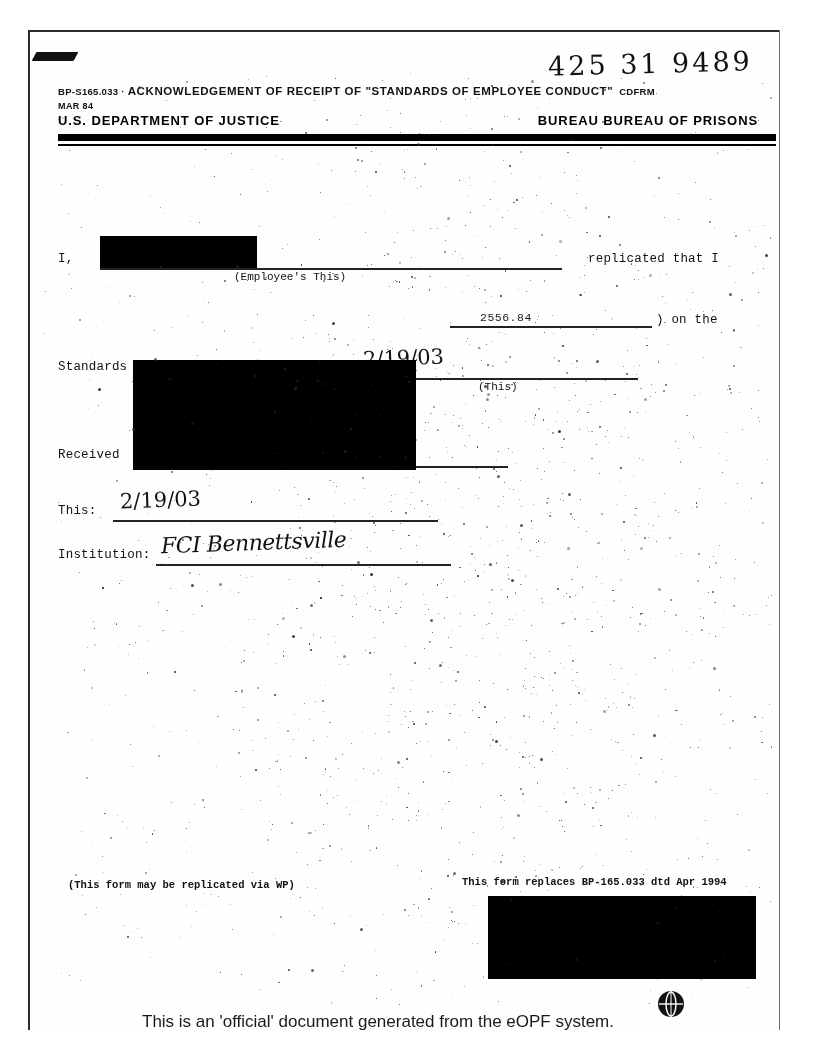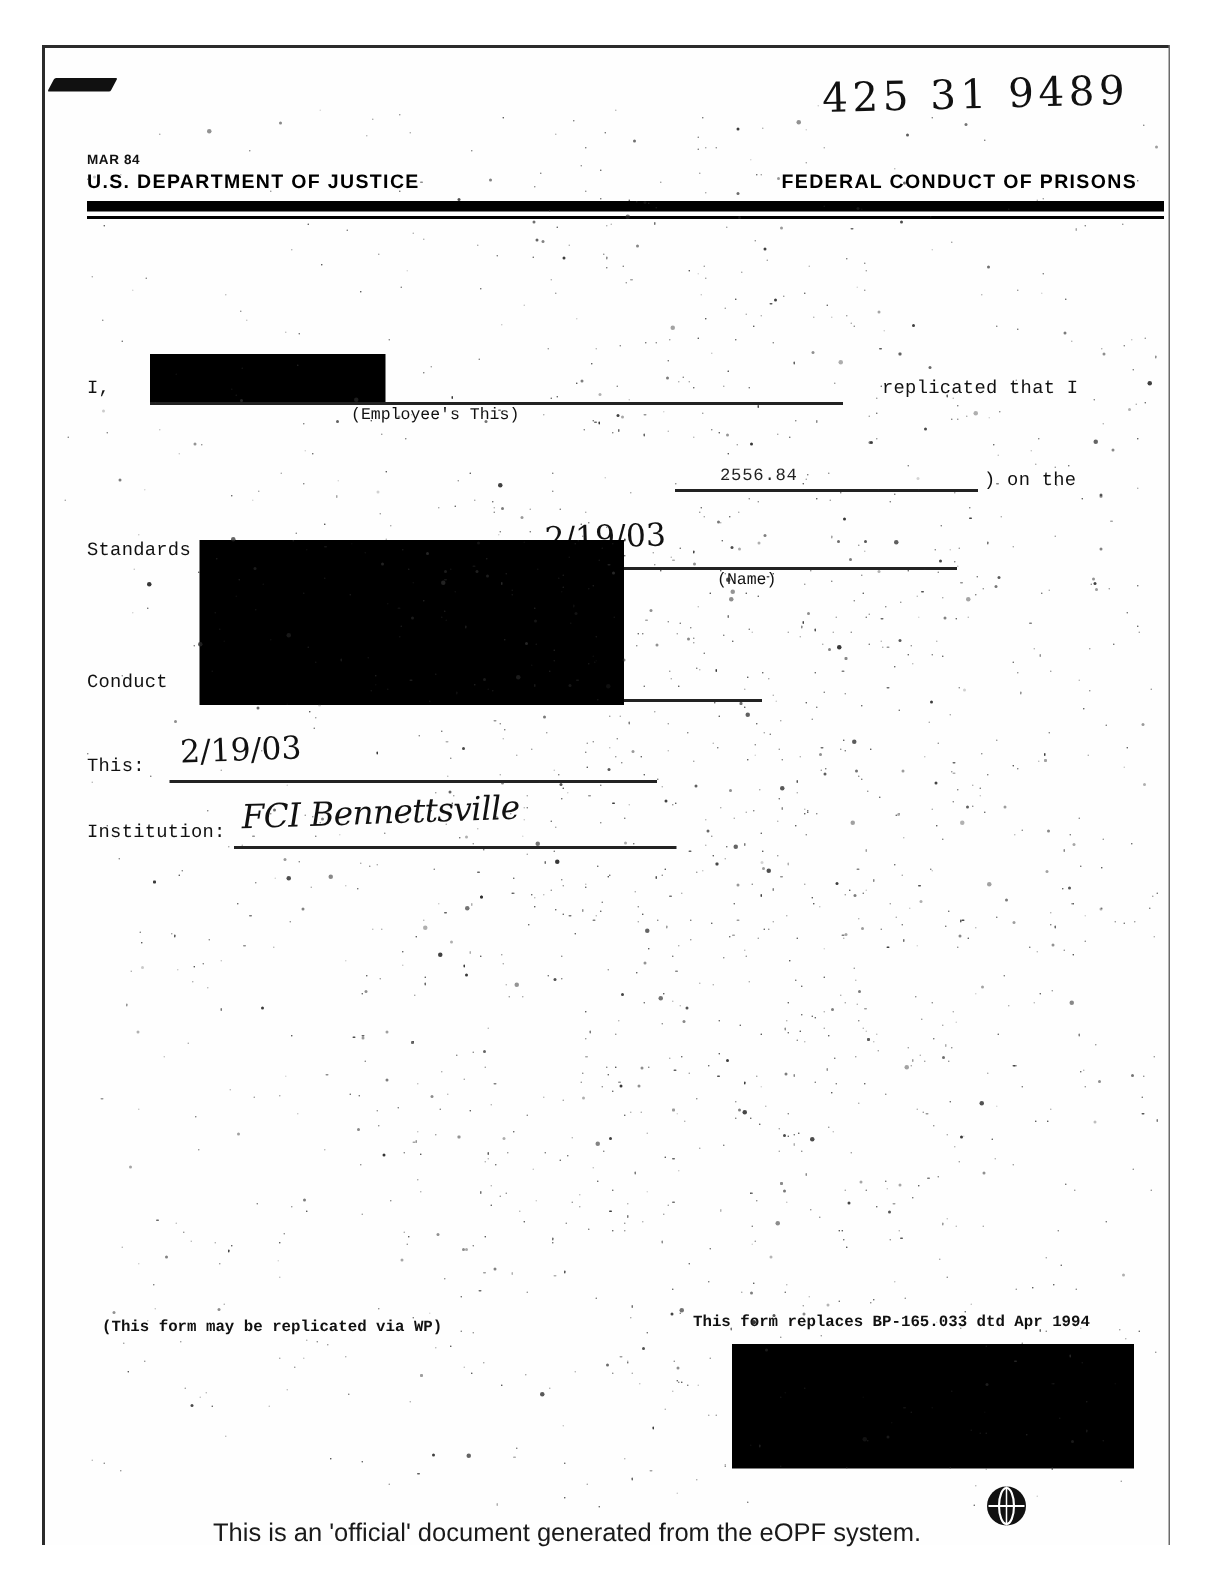--- a/index.html
+++ b/index.html
@@ -230,42 +230,45 @@
 
 <div id="scan-page">
 
   <div class="edge-left"></div>
   <div class="edge-top"></div>
   <div class="edge-right"></div>
   <div class="corner-blob"></div>
 
   <div id="top-number">425 31 9489</div>
 
+  <div class="hdr-line1">
+    <span class="small">BP-S165.033</span><span class="small">&nbsp;·&nbsp;</span><span>ACKNOWLEDGEMENT OF RECEIPT OF "STANDARDS OF EMPLOYEE CONDUCT"</span><span class="small">&nbsp;&nbsp;</span><span class="small">CDFRM</span>
+  </div>
   <div class="hdr-mar">MAR 84</div>
   <div class="hdr-line2-left">U.S. DEPARTMENT OF JUSTICE</div>
-  <div class="hdr-line2-right">FEDERAL CONDUCT OF PRISONS</div>
+  <div class="hdr-line2-right">BUREAU BUREAU OF PRISONS</div>
   <div class="hdr-rule"></div>
   <div class="hdr-rule2"></div>
 
   <div class="body-text" style="left:30px; top:222px;">I,</div>
   <div class="ruleline" style="left:72px; top:238px; width:462px;"></div>
   <div class="redaction" style="left:72px; top:206px; width:157px; height:32px;"></div>
   <div class="small-label" style="left:206px; top:241px;">(Employee's This)</div>
   <div class="body-text" style="left:560px; top:222px;">replicated that I</div>
 
   <div class="ruleline" style="left:422px; top:296px; width:202px;"></div>
   <div class="ps-number" style="left:452px; top:281px;">2556.84</div>
   <div class="body-text" style="left:628px; top:283px;">) on the</div>
 
   <div class="body-text" style="left:30px; top:330px;">Standards of Employee Conduct on</div>
   <div class="ruleline" style="left:330px; top:348px; width:280px;"></div>
   <div class="hand-entry" style="left:335px; top:316px;">2/19/03</div>
-  <div class="small-label" style="left:450px; top:351px;">(Name)</div>
-
-  <div class="body-text" style="left:30px; top:418px;">Conduct</div>
+  <div class="small-label" style="left:450px; top:351px;">(This)</div>
+
+  <div class="body-text" style="left:30px; top:418px;">Received</div>
   <div class="ruleline" style="left:120px; top:436px; width:360px;"></div>
   <div class="redaction" style="left:105px; top:330px; width:283px; height:110px;"></div>
 
   <div class="body-text" style="left:30px; top:474px;">This:</div>
   <div class="ruleline" style="left:85px; top:490px; width:325px;"></div>
   <div class="hand-entry" style="left:92px; top:458px;">2/19/03</div>
 
   <div class="body-text" style="left:30px; top:518px;">Institution:</div>
   <div class="ruleline" style="left:128px; top:534px; width:295px;"></div>
   <div class="hand-entry cursive" style="left:133px; top:500px;">FCI Bennettsville</div>

